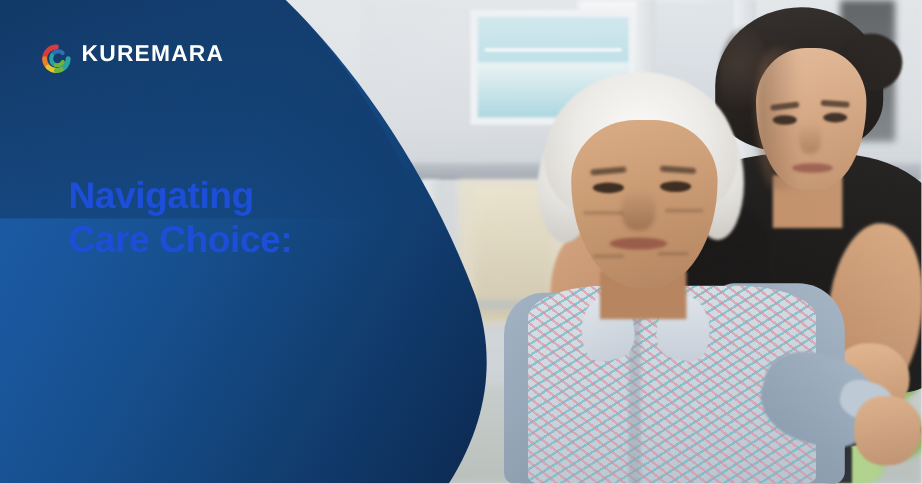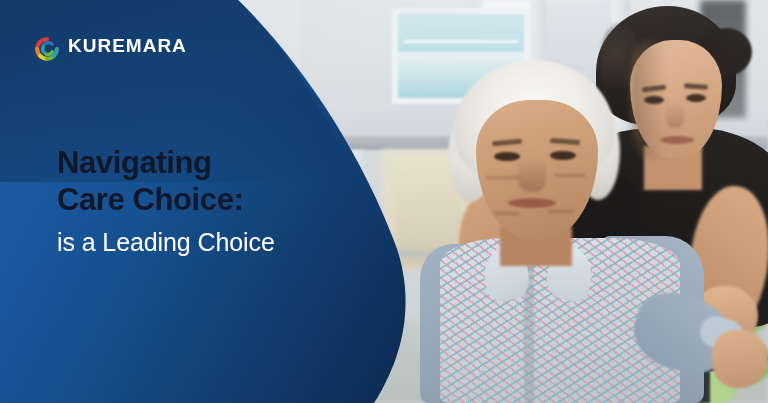--- a/index.html
+++ b/index.html
@@ -479,21 +479,21 @@
     line-height: 1;
     white-space: nowrap;
   }
 
   .headline {
     position: absolute;
     left: 57px; top: 145px;
     width: 330px;
   }
   .headline .h-bold {
-    color: #0f172a;
+    color: #1d4ed8;
     font-size: 31px;
     font-weight: bold;
     line-height: 1.18;
     letter-spacing: -0.4px;
     margin: 0;
     white-space: nowrap;
   }
   .headline .h-reg {
     color: #ffffff;
     font-size: 25px;
@@ -646,16 +646,15 @@
         </g>
       </svg>
     </span>
     <span class="logo-word">KUREMARA</span>
   </div>
 
   <div class="headline">
     <div class="h-bold">Navigating</div>
     <div class="h-bold">Care Choice:</div>
     <div class="gap"></div>
-    <div class="h-reg">is a Leading Choice</div>
   </div>
 
 </div>
 
 </body></html>

